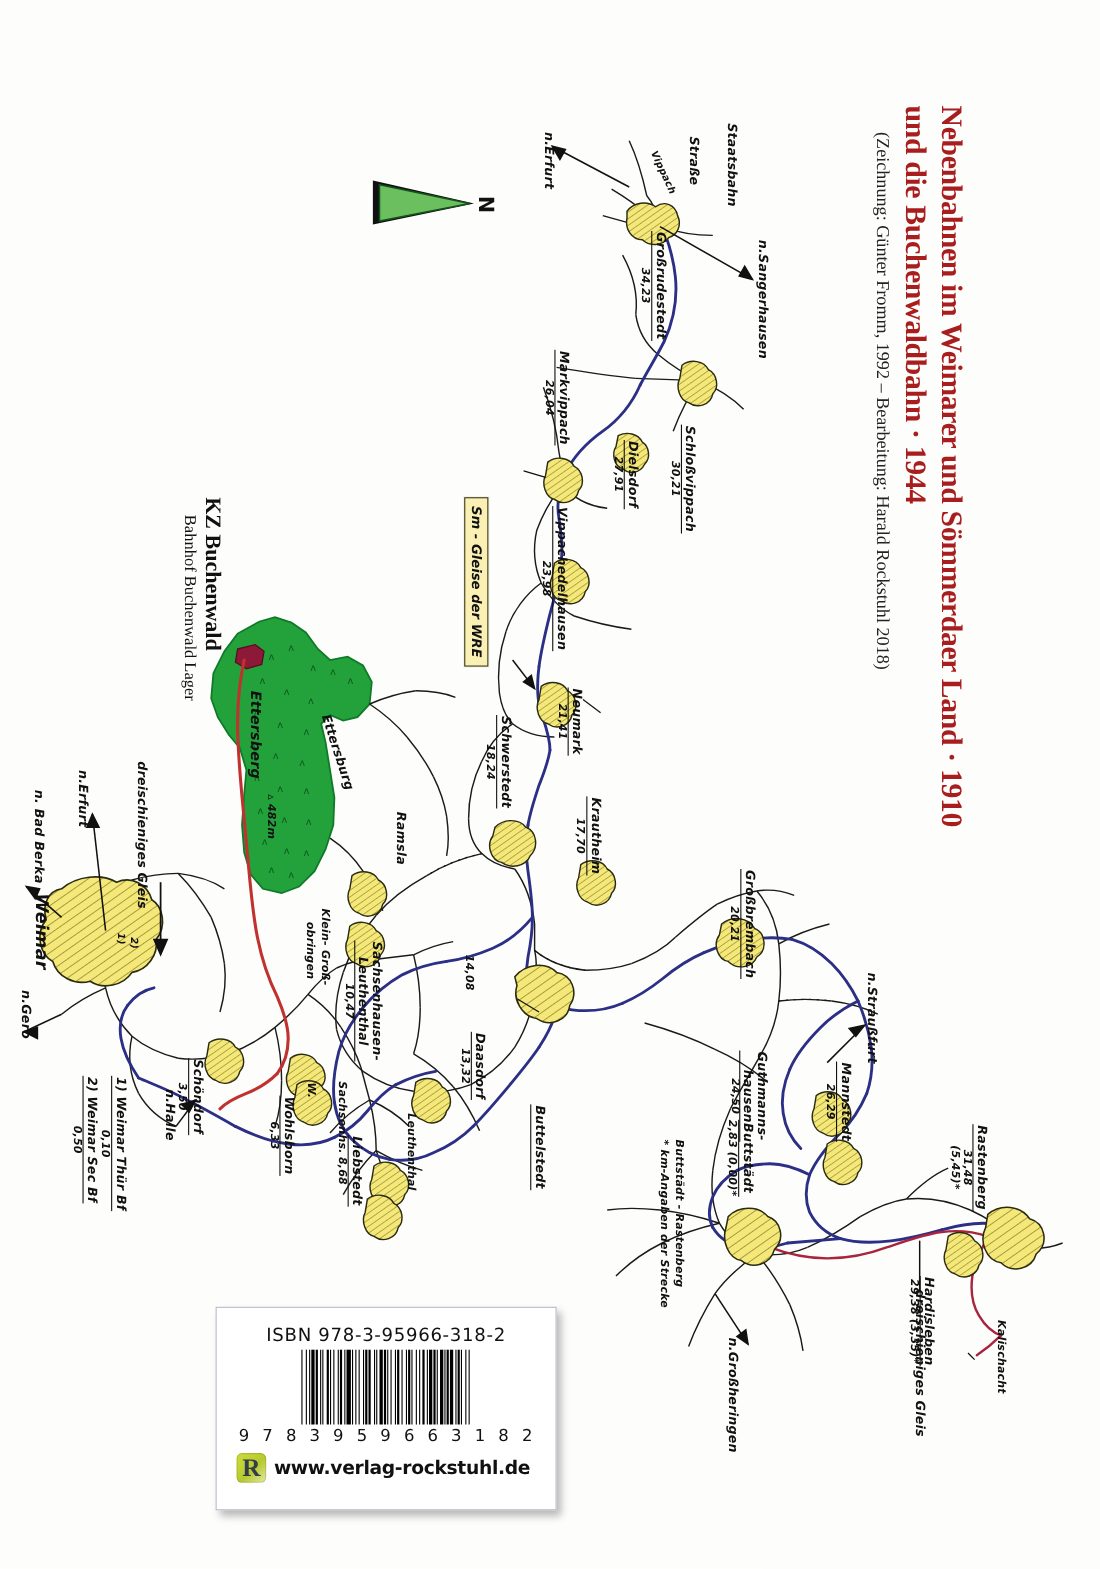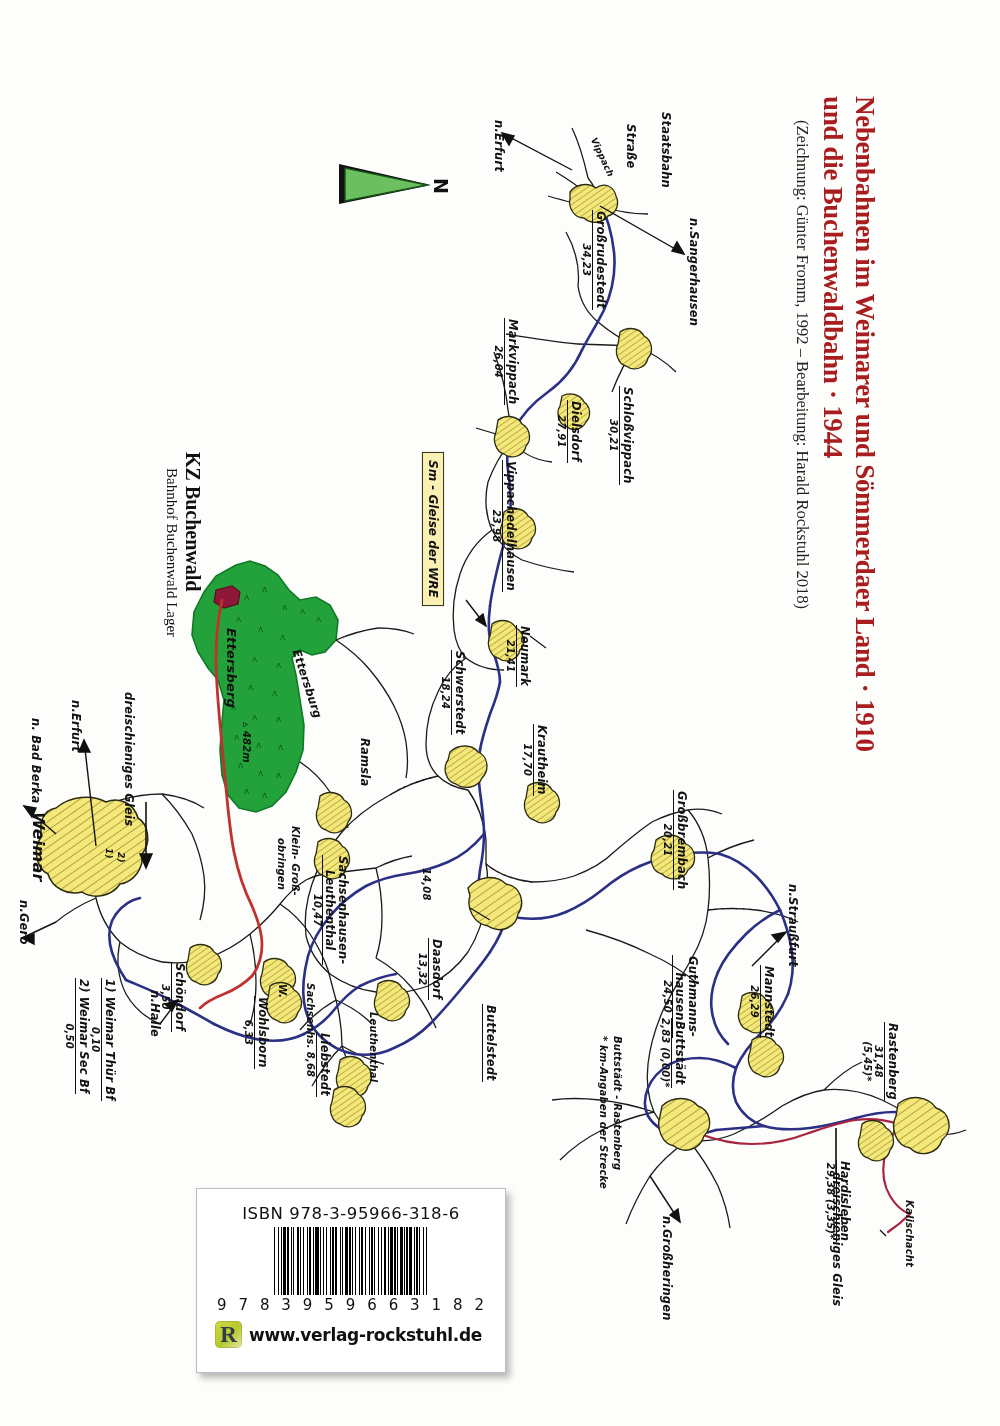--- a/index.html
+++ b/index.html
@@ -647,21 +647,21 @@
       <polygon points="4,6 4,46 96,27" fill="#111"></polygon>
       <polygon points="10,10 10,43 92,27" fill="#6cbf5e" stroke="#14541a" stroke-width="1.4"></polygon>
     </svg>
   </div>
 
   <div class="vtext title-main" style="left:878px;top:96px;transform:rotate(90deg);">Nebenbahnen im Weimarer und Sömmerdaer Land · 1910</div>
   <div class="vtext title-main" style="left:846px;top:96px;transform:rotate(90deg);">und die Buchenwaldbahn · 1944</div>
   <div class="vtext credit" style="left:810px;top:120px;transform:rotate(90deg);">(Zeichnung: Günter Fromm, 1992 – Bearbeitung: Harald Rockstuhl 2018)</div>
 
   <div id="isbn">
-    <div class="isbn-num">ISBN  978-3-95966-318-6</div>
+    <div class="isbn-num">ISBN  978-3-95966-318-2</div>
     <div class="bars" id="bars">
         <i style="width:1.02px;background:#000;"></i>
         <i style="width:3.06px;background:transparent;"></i>
         <i style="width:1.02px;background:#000;"></i>
         <i style="width:2.04px;background:transparent;"></i>
         <i style="width:1.02px;background:#000;"></i>
         <i style="width:1.02px;background:transparent;"></i>
         <i style="width:3.06px;background:#000;"></i>
         <i style="width:1.02px;background:transparent;"></i>
         <i style="width:2.04px;background:#000;"></i>

